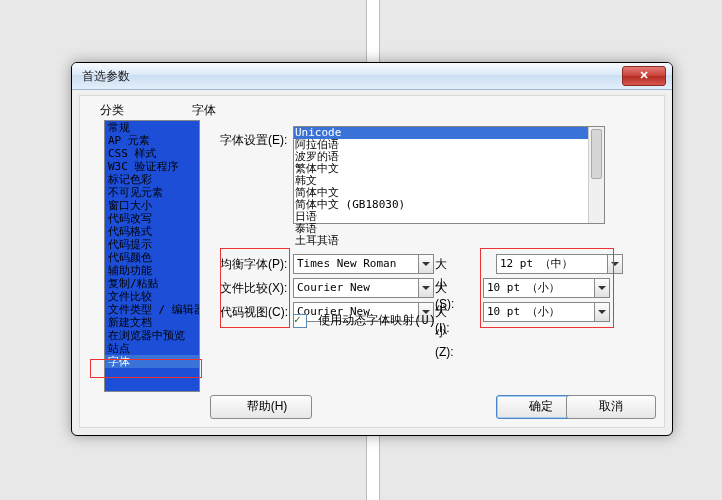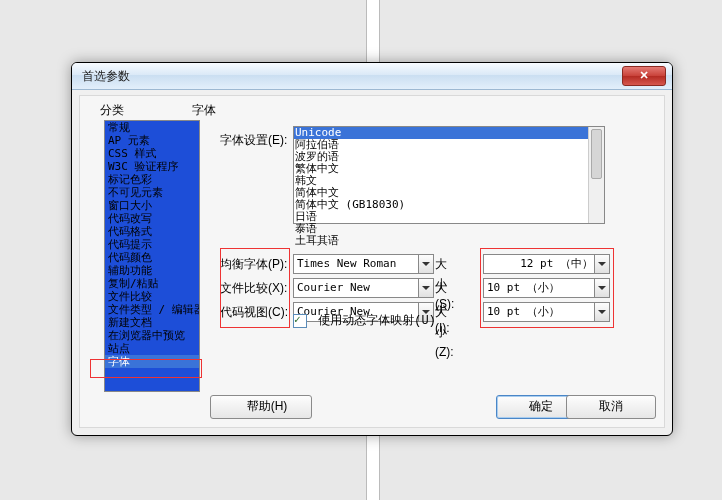--- a/index.html
+++ b/index.html
@@ -279,21 +279,21 @@
       </div>
     </div>
 
     <div class="row row1">
       <label>均衡字体(P):</label>
       <div class="combo" style="left:73px; width:120px;">
         <span>Times New Roman</span>
         <span class="arrow"></span>
       </div>
       <span class="size-label" style="left:215px;">大小(S):</span>
-      <div class="combo" style="left:263px; width:106px;text-align:right;">
+      <div class="combo" style="left:276px; width:106px;">
         <span>12 pt （中）</span>
         <span class="arrow"></span>
       </div>
     </div>
 
     <div class="row row2">
       <label>文件比较(X):</label>
       <div class="combo" style="left:73px; width:120px;">
         <span>Courier New</span>
         <span class="arrow"></span>

